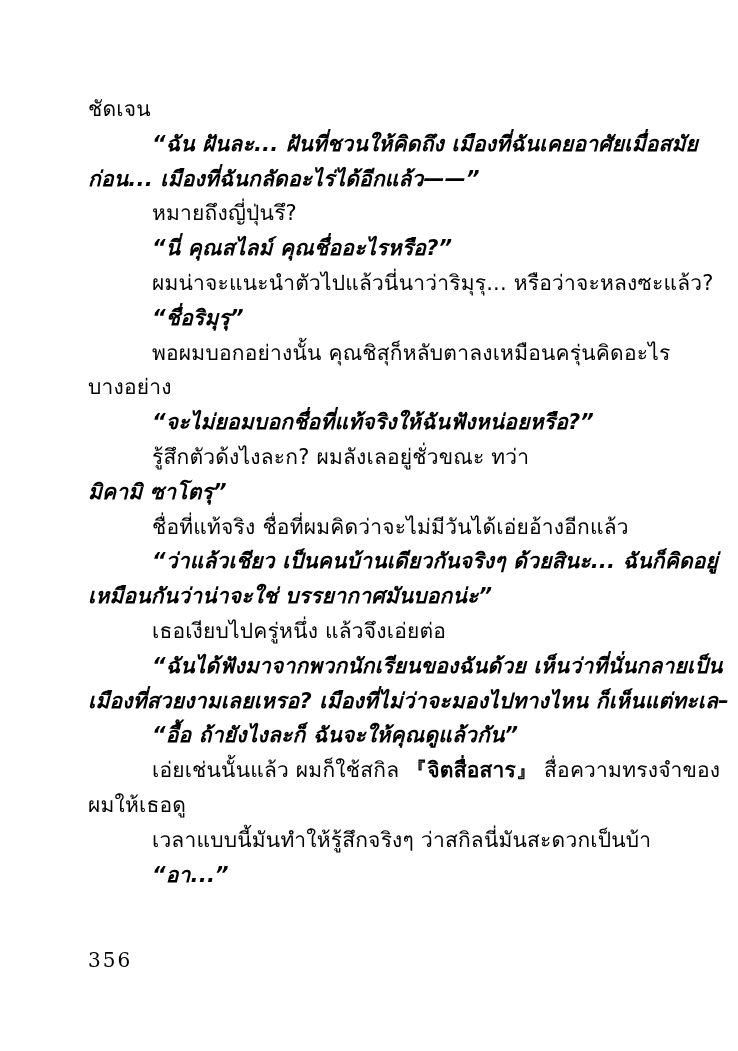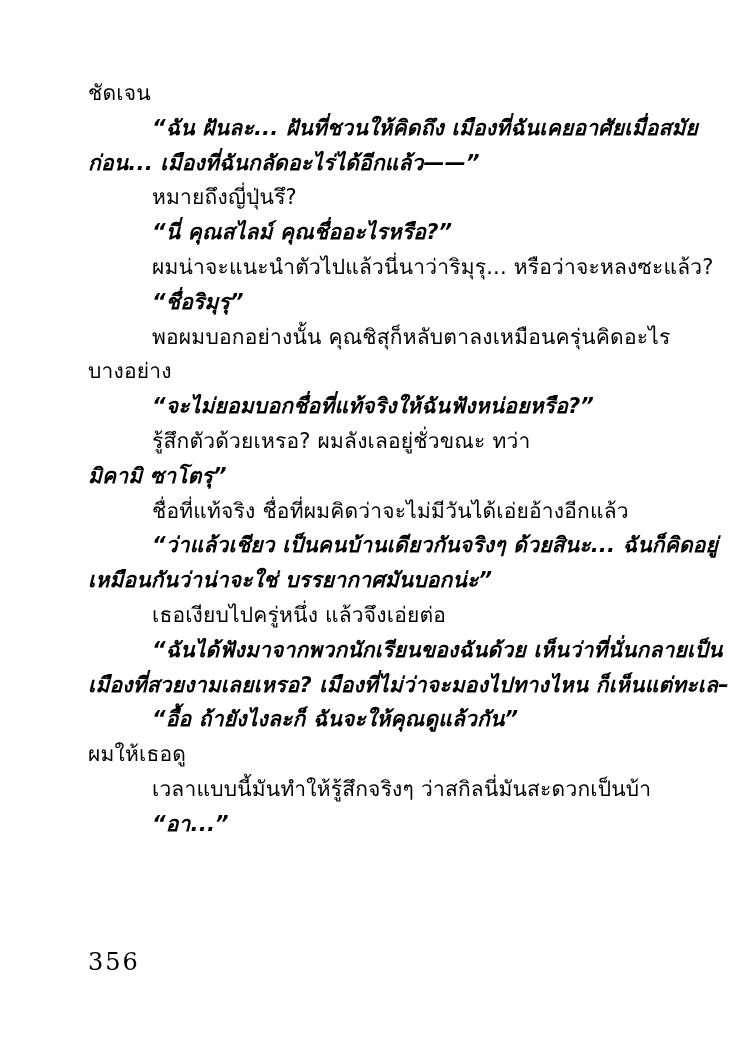--- a/index.html
+++ b/index.html
@@ -13,21 +13,21 @@
     height: 1051px;
     margin: 0 auto;
     background: #ffffff;
     color: #000000;
     font-family: "DejaVu Sans", "Liberation Sans", sans-serif;
     overflow: hidden;
   }
   .text-block {
     position: absolute;
     left: 88px;
-    top: 76px;
+    top: 92px;
     width: 572px;
     font-size: 21px;
     line-height: 34.8px;
   }
   .line {
     white-space: nowrap;
     letter-spacing: 0.2px;
   }
   .line.indent {
     padding-left: 64px;
@@ -37,47 +37,48 @@
     font-weight: bold;
   }
   .run.bold {
     font-weight: bold;
   }
   .page-number {
     position: absolute;
     left: 88px;
     top: 948px;
     font-family: "DejaVu Serif", "Liberation Serif", serif;
-    font-size: 24px;
+    font-size: 20px;
     letter-spacing: 2px;
     color: #000000;
   }
 </style>
 </head>
 <body>
 
 <div class="page">
   <div class="text-block">
       <div class="line"><span class="run">ชัดเจน</span></div>
       <div class="line indent italic"><span class="run">“ฉัน ฝันละ... ฝันที่ชวนให้คิดถึง เมืองที่ฉันเคยอาศัยเมื่อสมัย</span></div>
       <div class="line italic"><span class="run">ก่อน... เมืองที่ฉันกลัดอะไร่ได้อีกแล้ว——”</span></div>
       <div class="line indent"><span class="run">หมายถึงญี่ปุ่นรึ?</span></div>
       <div class="line indent italic"><span class="run">“นี่ คุณสไลม์ คุณชื่ออะไรหรือ?”</span></div>
       <div class="line indent"><span class="run">ผมน่าจะแนะนำตัวไปแล้วนี่นาว่าริมุรุ... หรือว่าจะหลงซะแล้ว?</span></div>
       <div class="line indent italic"><span class="run">“ชื่อริมุรุ”</span></div>
       <div class="line indent"><span class="run">พอผมบอกอย่างนั้น  คุณชิสุก็หลับตาลงเหมือนครุ่นคิดอะไร</span></div>
       <div class="line"><span class="run">บางอย่าง</span></div>
       <div class="line indent italic"><span class="run">“จะไม่ยอมบอกชื่อที่แท้จริงให้ฉันฟังหน่อยหรือ?”</span></div>
-      <div class="line indent"><span class="run">รู้สึกตัวด้วยเหรอ? ผมลังเลอยู่ชั่วขณะ ทว่า</span></div>
+      <div class="line indent"><span class="run">รู้สึกตัวด้งไงละก? ผมลังเลอยู่ชั่วขณะ ทว่า</span></div>
       <div class="line italic"><span class="run">มิคามิ ซาโตรุ”</span></div>
       <div class="line indent"><span class="run">ชื่อที่แท้จริง ชื่อที่ผมคิดว่าจะไม่มีวันได้เอ่ยอ้างอีกแล้ว</span></div>
       <div class="line indent italic"><span class="run">“ว่าแล้วเชียว เป็นคนบ้านเดียวกันจริงๆ ด้วยสินะ... ฉันก็คิดอยู่</span></div>
       <div class="line italic"><span class="run">เหมือนกันว่าน่าจะใช่ บรรยากาศมันบอกน่ะ”</span></div>
       <div class="line indent"><span class="run">เธอเงียบไปครู่หนึ่ง แล้วจึงเอ่ยต่อ</span></div>
       <div class="line indent italic"><span class="run">“ฉันได้ฟังมาจากพวกนักเรียนของฉันด้วย เห็นว่าที่นั่นกลายเป็น</span></div>
       <div class="line italic"><span class="run">เมืองที่สวยงามเลยเหรอ? เมืองที่ไม่ว่าจะมองไปทางไหน ก็เห็นแต่ทะเล–</span></div>
       <div class="line indent italic"><span class="run">“อื้อ ถ้ายังไงละก็ ฉันจะให้คุณดูแล้วกัน”</span></div>
+      <div class="line indent"><span class="run">เอ่ยเช่นนั้นแล้ว ผมก็ใช้สกิล </span><span class="run bold">『จิตสื่อสาร』</span><span class="run"> สื่อความทรงจำของ</span></div>
       <div class="line"><span class="run">ผมให้เธอดู</span></div>
       <div class="line indent"><span class="run">เวลาแบบนี้มันทำให้รู้สึกจริงๆ ว่าสกิลนี่มันสะดวกเป็นบ้า</span></div>
       <div class="line indent italic"><span class="run">“อา...”</span></div>
     </div>
   <div class="page-number">356</div>
 </div>
 
 </body></html>

